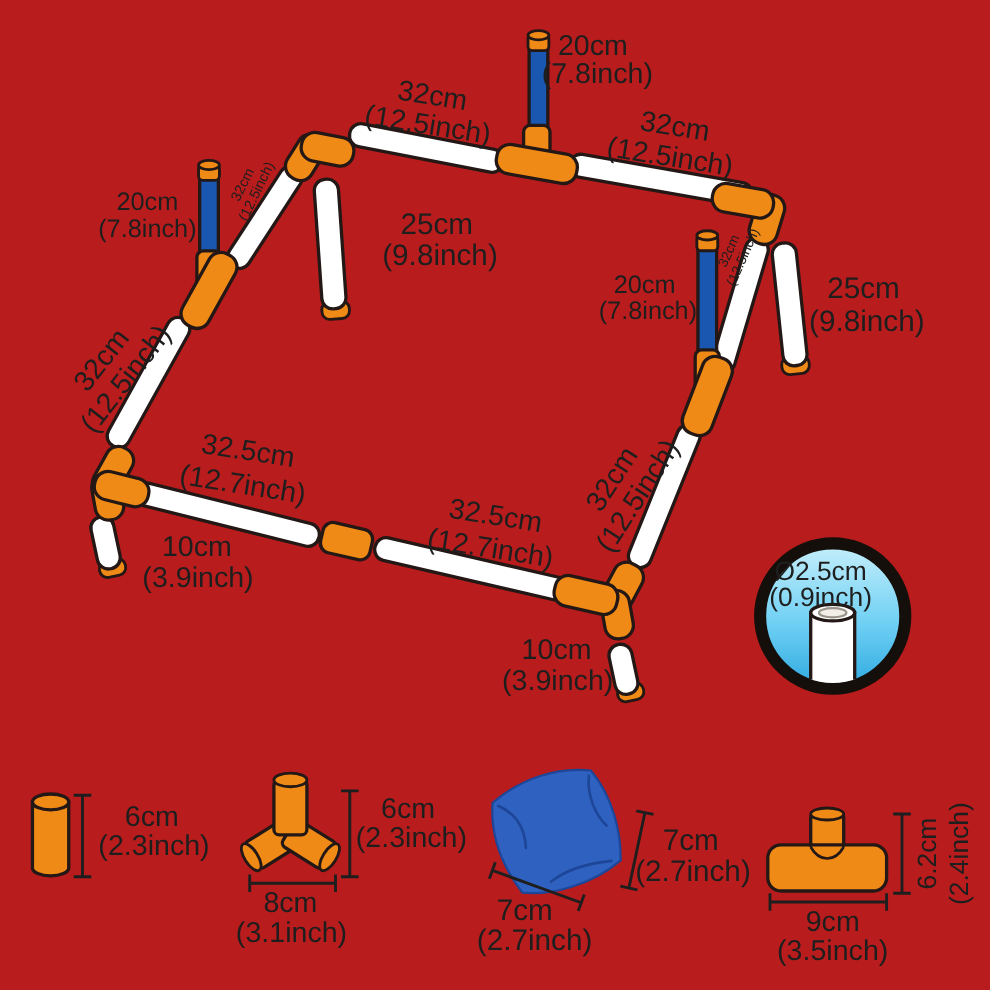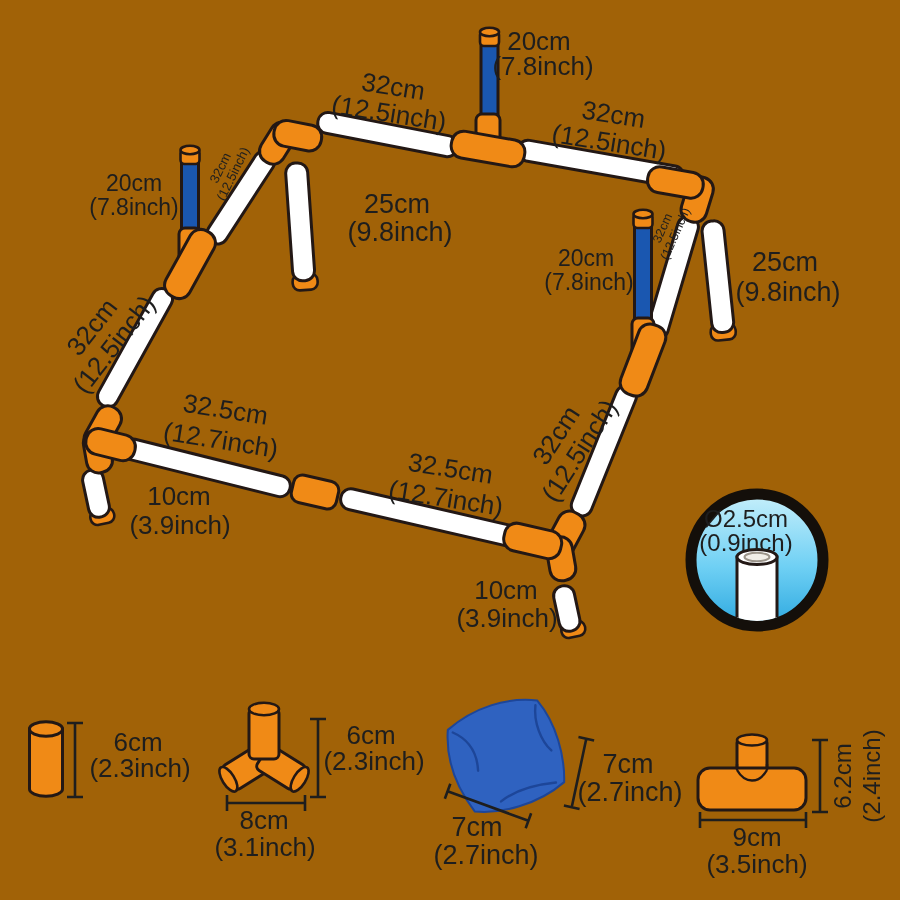--- a/index.html
+++ b/index.html
@@ -1,16 +1,16 @@
 <!DOCTYPE html>
 <html style="--orange: #F08A16; --pipe_white: #FFFFFF; --blue_pipe: #1A57B0; --beanbag_blue: #2F62C0; --beanbag_shadow: #1D4699; --outline: #231815; --text: #1E1E1E; --inset_top: #C6EFFB; --inset_mid: #6FD0F4; --inset_bottom: #2EA9E0; --inset_ring: #140F0A;"><head>
 <meta charset="utf-8">
 <style>
   html,body{margin:0;padding:0;background:#ffffff;}
-  .canvas{position:relative;width:900px;height:900px;background:#a16207;overflow:hidden;}
+  .canvas{position:relative;width:900px;height:900px;background:#b91c1c;overflow:hidden;}
   svg{display:block;}
   .pipe{fill:var(--pipe_white);stroke:var(--outline);stroke-width:3;}
   .conn{fill:var(--orange);stroke:var(--outline);stroke-width:3;}
   .cap {fill:var(--orange);stroke:var(--outline);stroke-width:2.6;}
   .pole{fill:var(--blue_pipe);stroke:var(--outline);stroke-width:3;}
   .dim {stroke:var(--text);stroke-width:2.6;fill:none;}
   .seam{stroke:var(--outline);stroke-width:2.4;fill:none;}
   .rim {fill:var(--orange);stroke:var(--outline);stroke-width:2.6;}
   .bag {fill:var(--beanbag_blue);stroke:var(--beanbag_shadow);stroke-width:2;}
   .crease{stroke:var(--beanbag_shadow);stroke-width:2.4;fill:none;stroke-linecap:round;}

